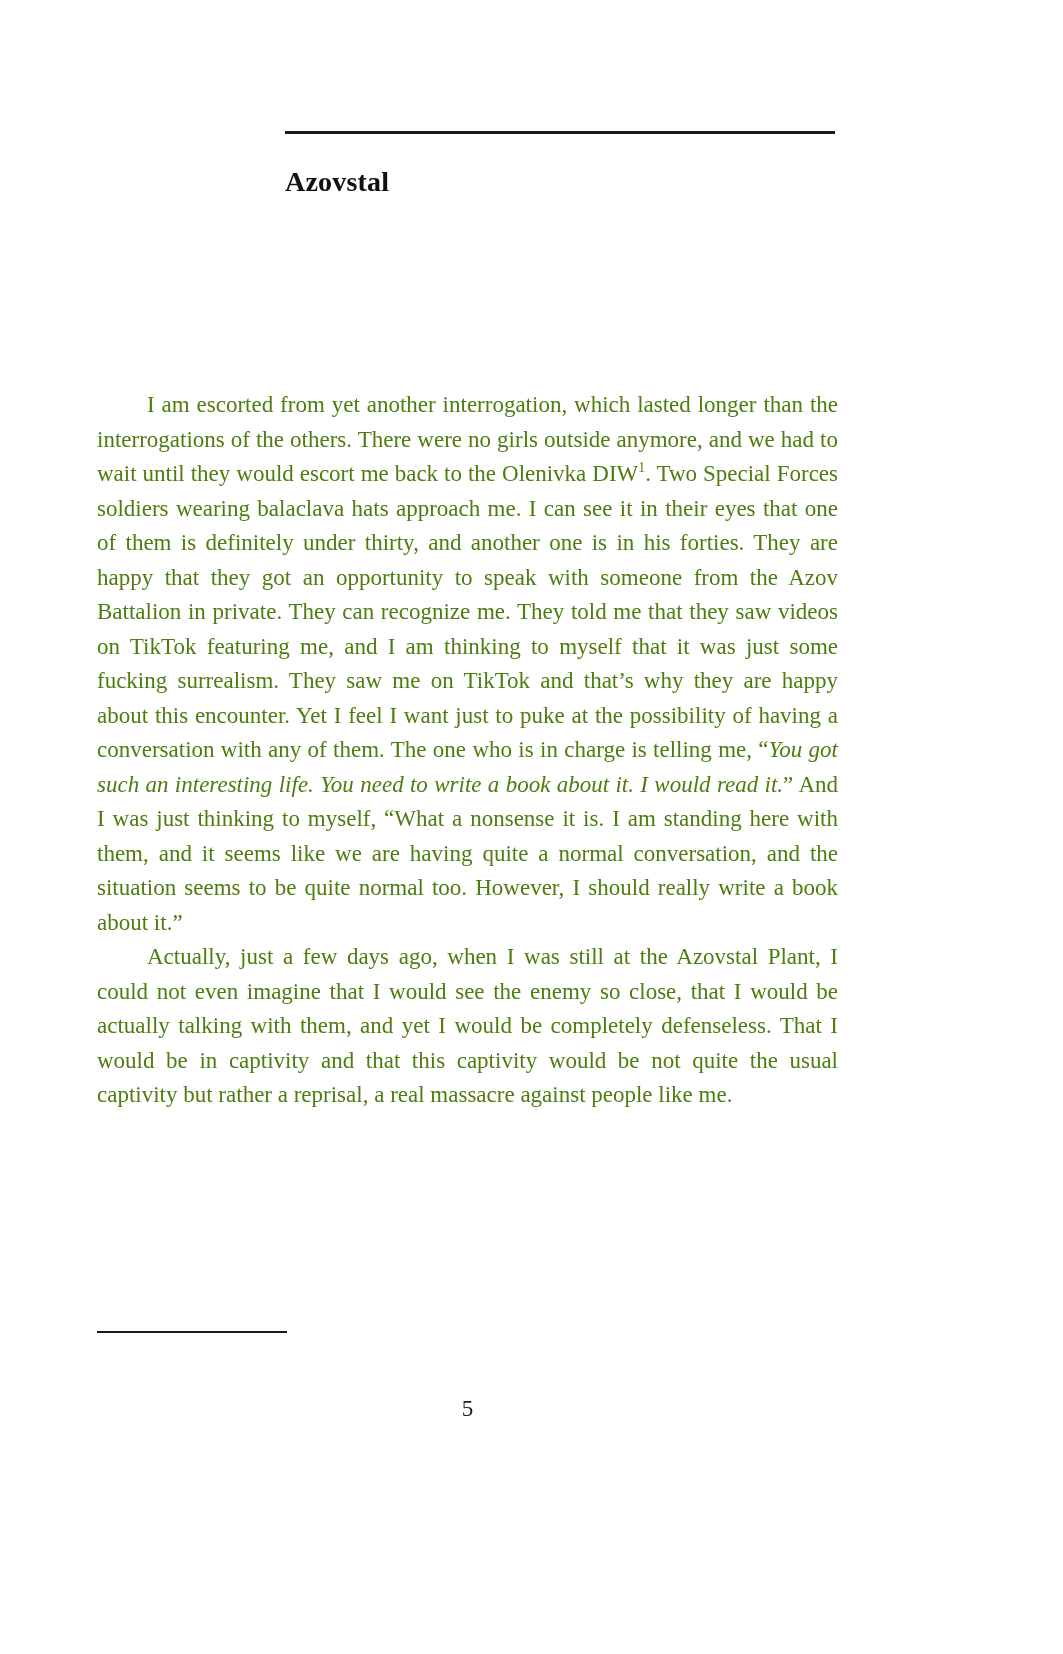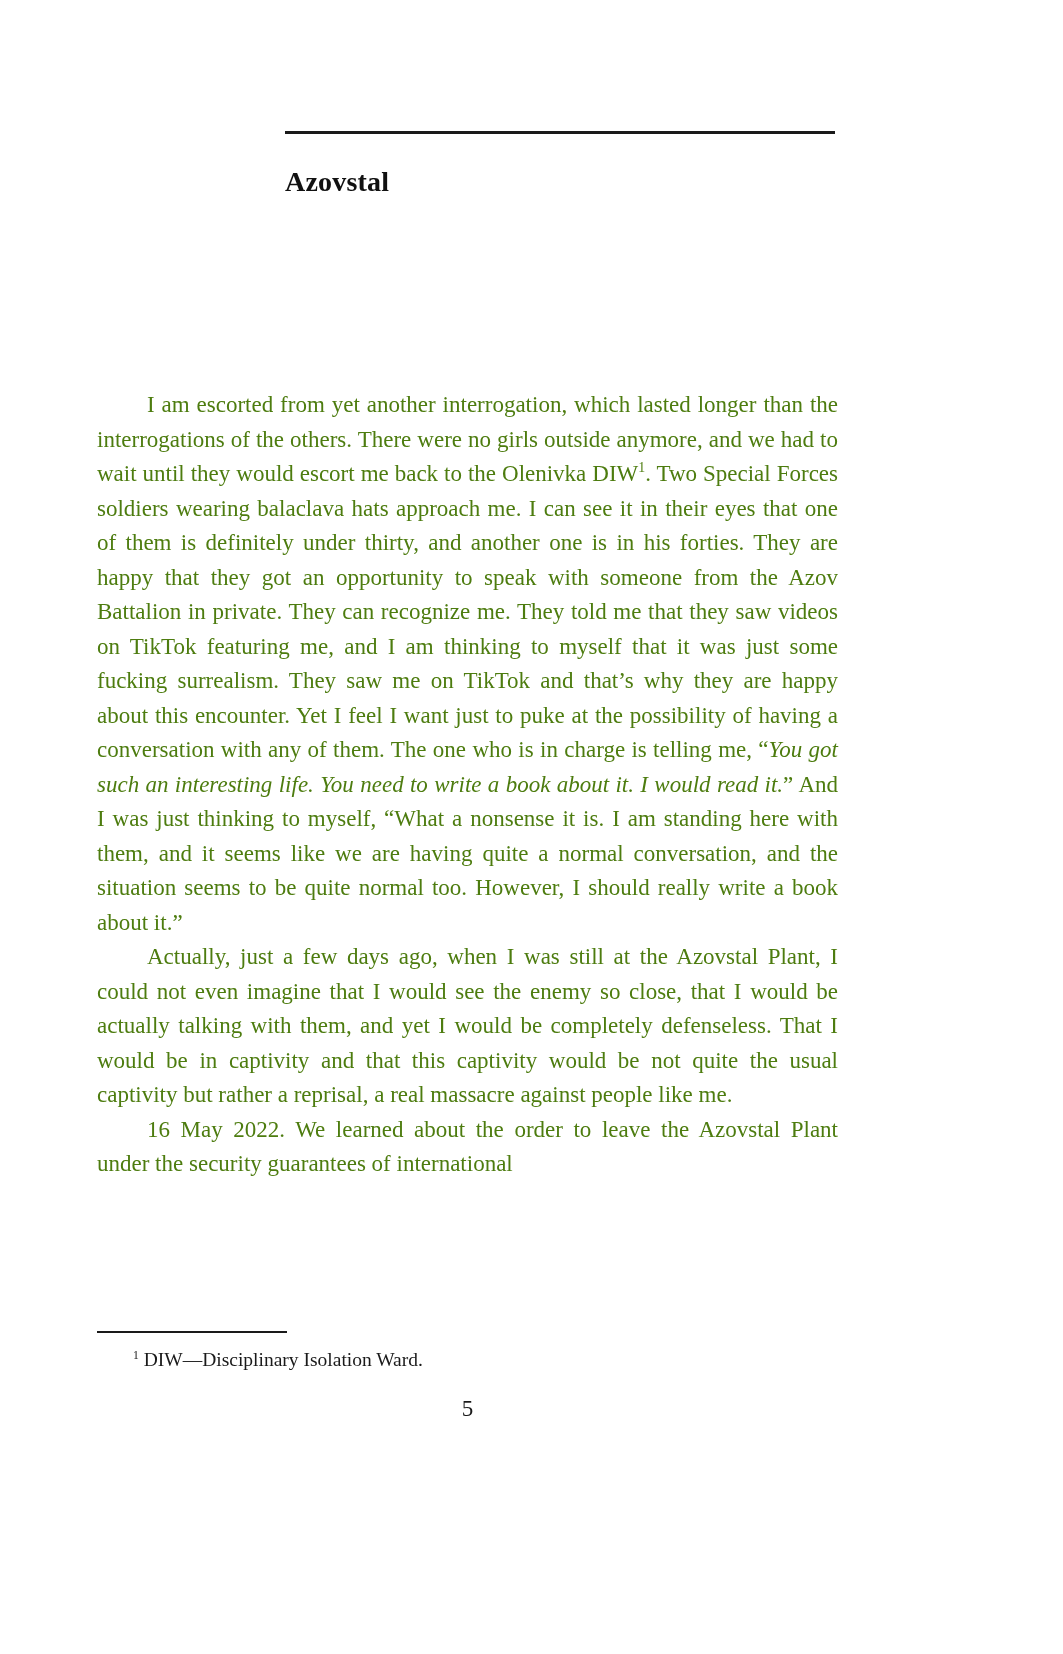--- a/index.html
+++ b/index.html
@@ -83,22 +83,20 @@
 
 <div class="page">
 
   <div class="title-rule"></div>
 
   <h1 class="chapter-title">Azovstal</h1>
 
   <div class="body-text">
     <p class="para"><span>I am escorted from yet another interrogation, which lasted longer than the interrogations of the others. There were no girls outside anymore, and we had to wait until they would escort me back to the Olenivka DIW</span><sup>1</sup><span>. Two Special Forces soldiers wearing balaclava hats approach me. I can see it in their eyes that one of them is definitely under thirty, and another one is in his forties. They are happy that they got an opportunity to speak with someone from the Azov Battalion in private. They can recognize me. They told me that they saw videos on TikTok featuring me, and I am thinking to myself that it was just some fucking surrealism. They saw me on TikTok and that’s why they are happy about this encounter. Yet I feel I want just to puke at the possibility of having a conversation with any of them. The one who is in charge is telling me, “</span><em>You got such an interesting life. You need to write a book about it. I would read it.</em><span>” And I was just thinking to myself, “What a nonsense it is. I am standing here with them, and it seems like we are having quite a normal conversation, and the situation seems to be quite normal too. However, I should really write a book about it.”</span></p>
     <p class="para">Actually, just a few days ago, when I was still at the Azovstal Plant, I could not even imagine that I would see the enemy so close, that I would be actually talking with them, and yet I would be completely defenseless. That I would be in captivity and that this captivity would be not quite the usual captivity but rather a reprisal, a real massacre against people like me.</p>
-    <p class="para">16 May 2022. We learned about the order to leave the Azovstal Plant under the security guarantees of international</p>
   </div>
 
   <div class="footnote-rule"></div>
 
-  <div class="footnote"><sup>1</sup><span> DIW—Disciplinary Isolation Ward.</span></div>
 
   <div class="page-number">5</div>
 
 </div>
 
 </body></html>

